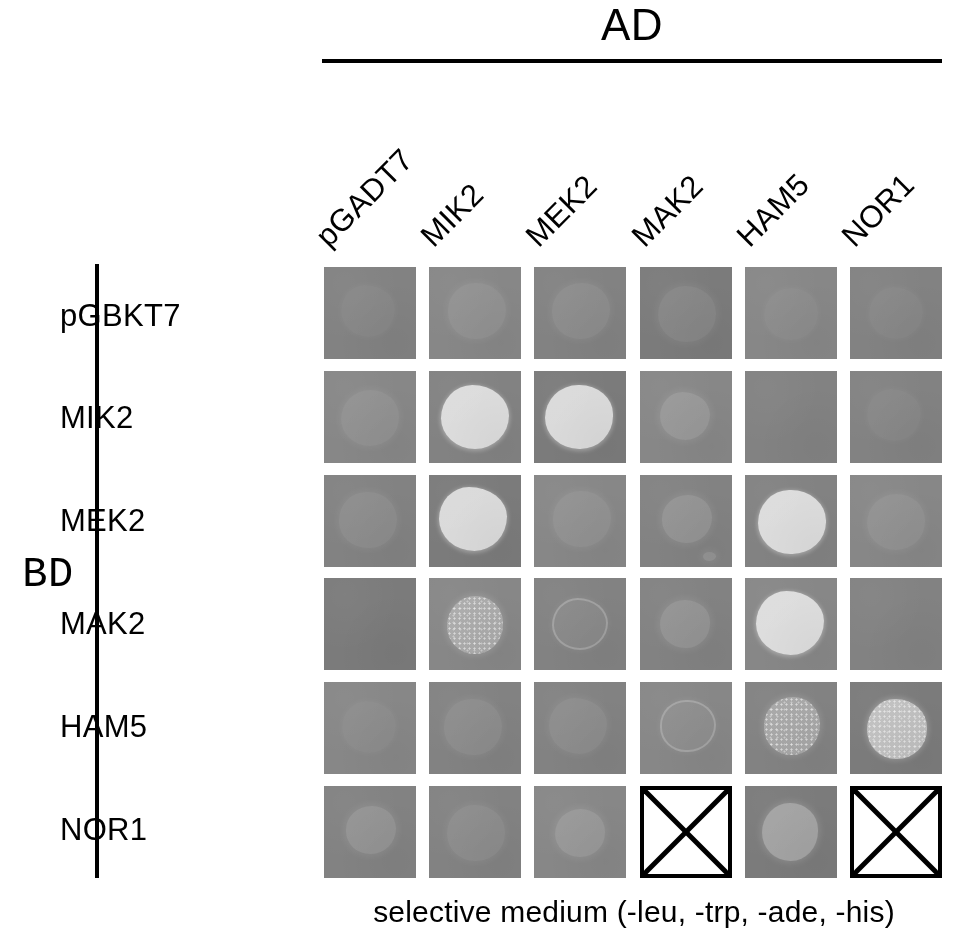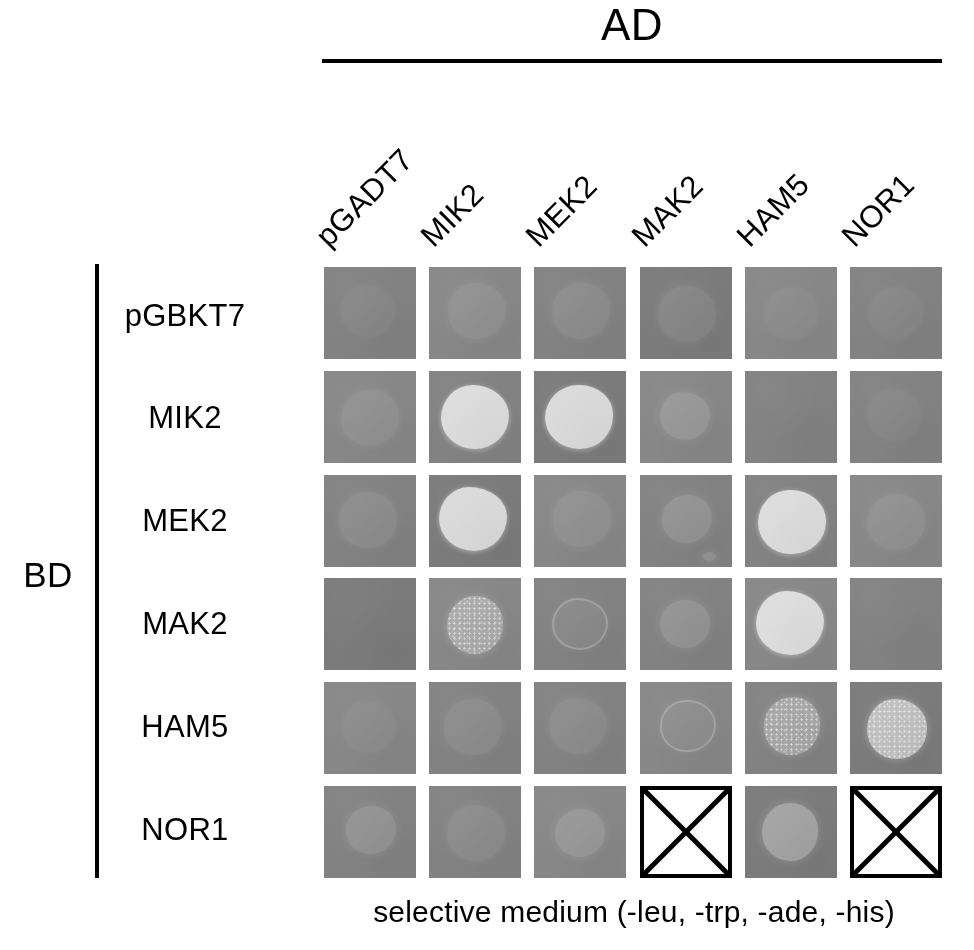--- a/index.html
+++ b/index.html
@@ -56,39 +56,40 @@
     letter-spacing: 0.3px;
   }
 
   
   #bd-title {
     position: absolute;
     left: 8px;
     top: 556px;
     width: 80px;
     text-align: center;
-    font-size: 35px;
+    font-size: 42px;
     line-height: 38px;
     letter-spacing: 0.5px;
+    font-family: Liberation Mono, monospace;
   }
   #bd-rule {
     position: absolute;
     left: 95px;
     top: 264px;
     width: 4px;
     height: 614px;
     background: #000000;
   }
 
   
   .row-label {
     position: absolute;
     right: 664px;            
     width: 250px;
-    text-align: center;
+    text-align: left;
     font-size: 31px;
     line-height: 31px;
     letter-spacing: 0.3px;
     white-space: nowrap;
   }
 
   
   #grid {
     position: absolute;
     left: 324px;

